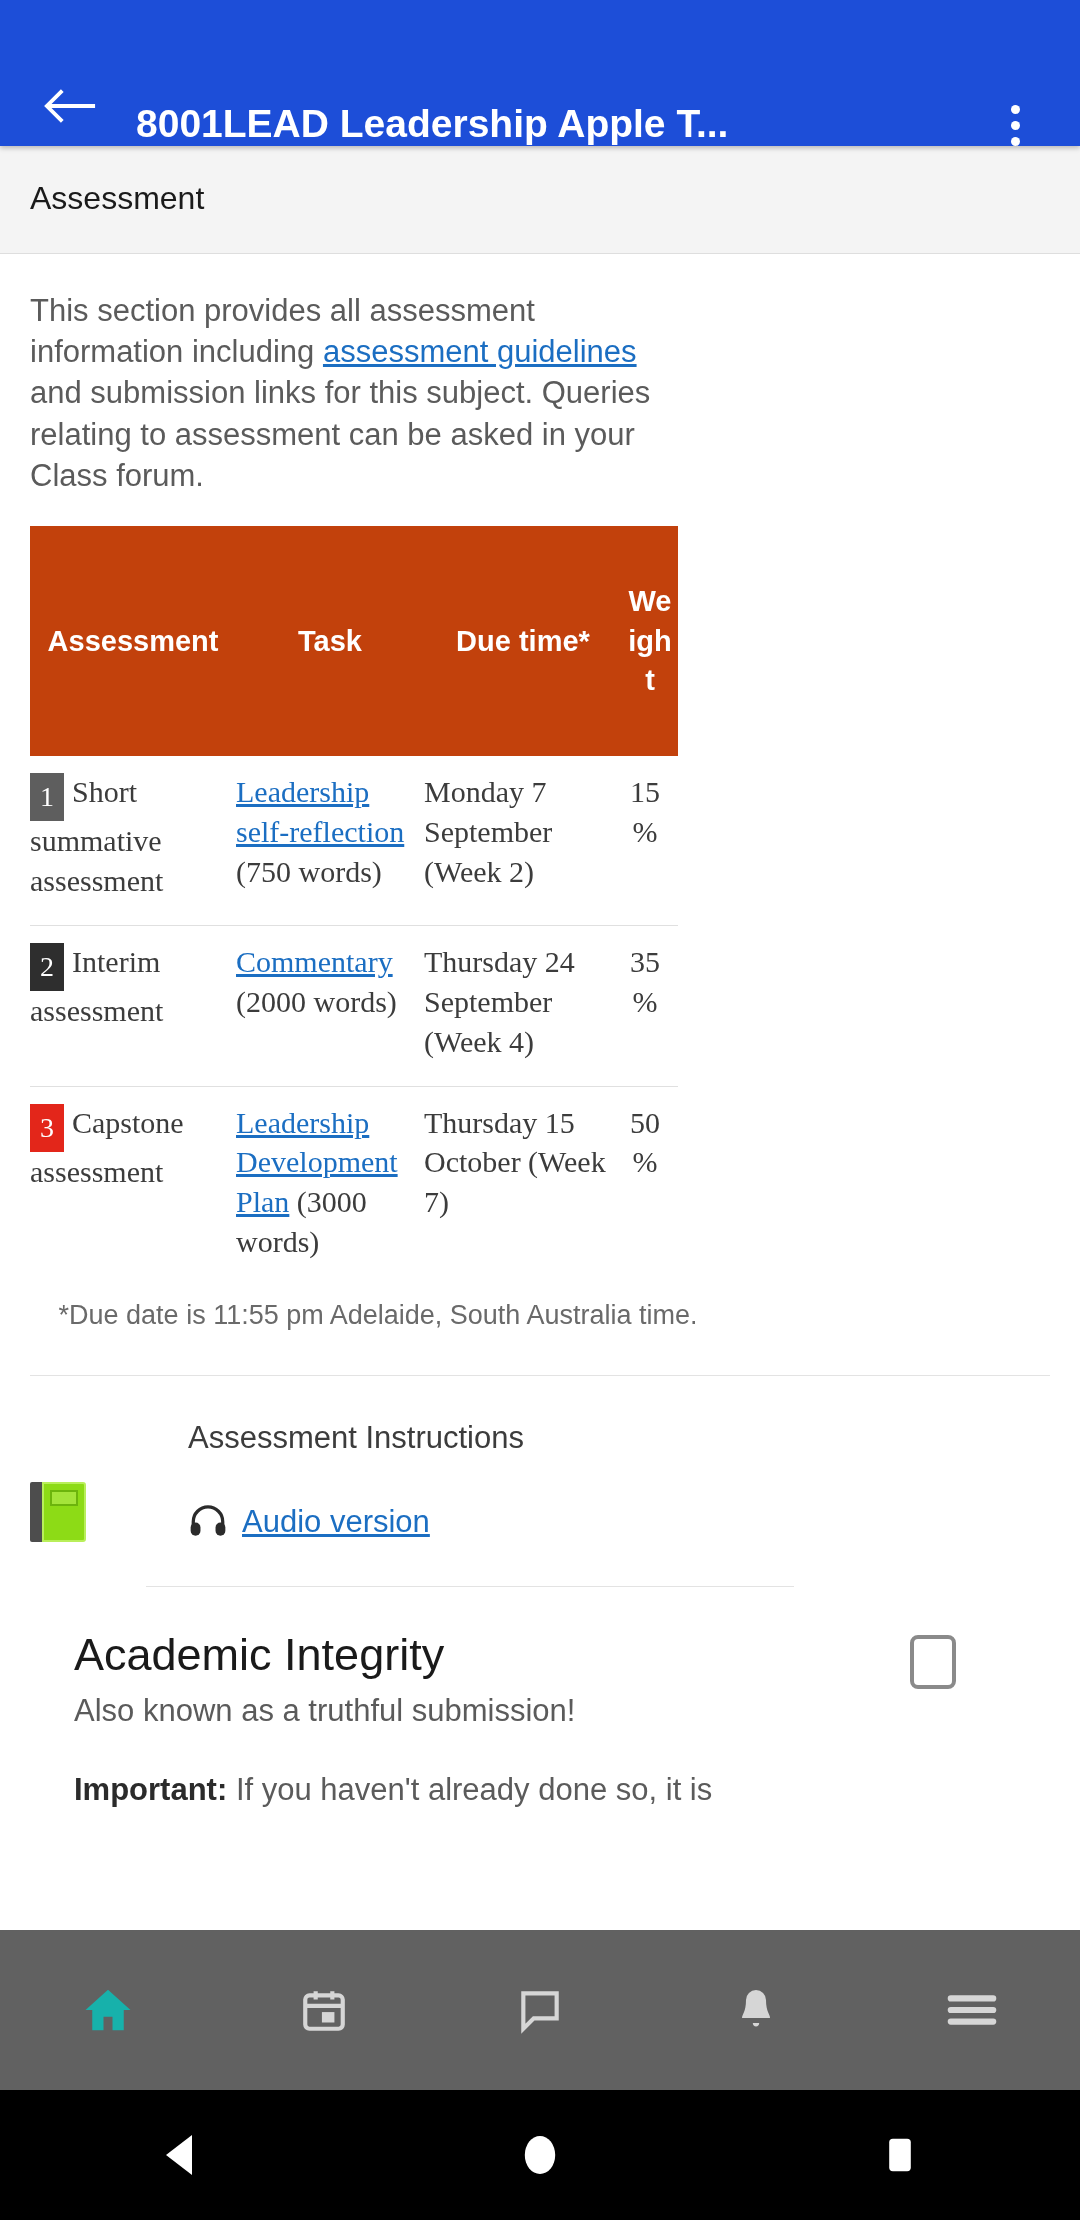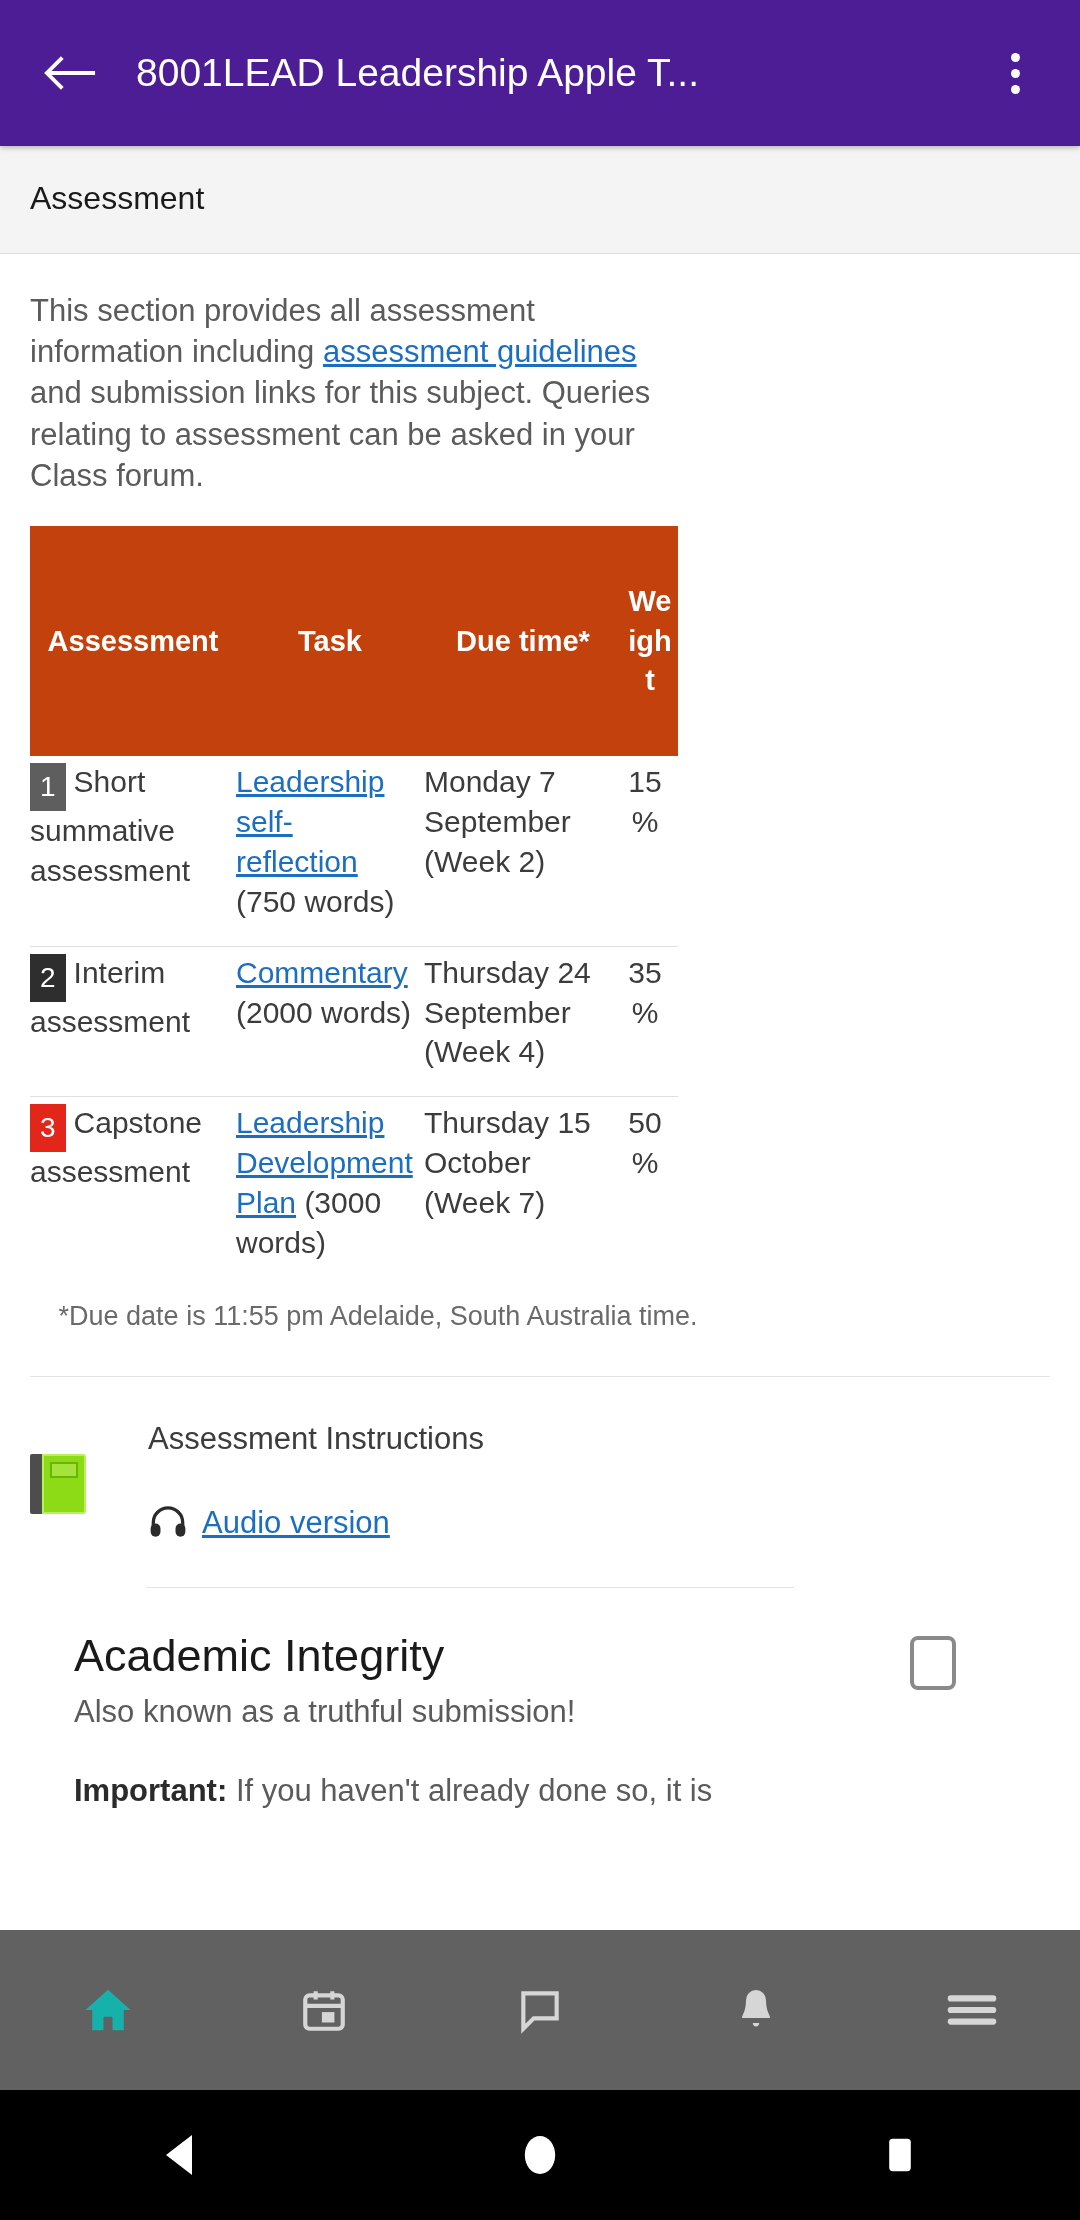--- a/index.html
+++ b/index.html
@@ -15,24 +15,24 @@
   .statusbar {
     height: 62px; background: #17b1ab;
     display: flex; align-items: center;
     padding: 0 26px; color: #fff;
   }
   .clock { font-size: 33px; letter-spacing: .3px; }
   .status-icons { margin-left: auto; display: flex; align-items: center; gap: 14px; }
 
   
   .appbar {
-    height: 146px; background: #4c1d95;
-    display: flex; align-items: center; padding: 0 30px;
+    height: 146px; background: #1d4ed8;
+    display: flex; align-items: flex-end; padding: 0 30px;
     box-shadow: 0 2px 5px rgba(0,0,0,.25);
-    position: relative; z-index: 5;
+    position: relative; z-index: 5; font-weight: bold;
   }
   .back-btn { width: 80px; height: 80px; display: flex; align-items: center; justify-content: center; }
   .appbar-title {
     color: #fff; font-size: 39px; margin-left: 26px;
     white-space: nowrap; overflow: hidden; flex: 1;
   }
   .kebab { width: 70px; display: flex; flex-direction: column; align-items: center; gap: 7px; }
   .kebab i { width: 9px; height: 9px; border-radius: 50%; background: #fff; display: block; }
 
   
@@ -55,41 +55,42 @@
   table.asm thead th {
     background: #c2410c; color: #fff; font-size: 29px; font-weight: bold;
     height: 230px; vertical-align: middle; text-align: center; padding: 0 4px;
   }
   table.asm thead th.c-asm { width: 206px; }
   table.asm thead th.c-task { width: 188px; }
   table.asm thead th.c-due { width: 198px; }
   table.asm thead th.c-wt  { width: 56px; word-break: break-all; line-height: 1.35; }
   table.asm tbody td {
     font-size: 30px; color: #3c3c3c; line-height: 1.33;
-    vertical-align: top; padding: 6px 10px 24px 0;
+    vertical-align: top; padding: 16px 10px 24px 0;
     border-bottom: 1px solid #e0e0e0;
+    font-family: Liberation Serif, serif;
   }
   table.asm tbody tr:last-child td { border-bottom: none; }
   td.wt { text-align: center; vertical-align: middle; padding-left: 0; padding-right: 0; }
   .badge {
     display: inline-block; color: #fff; font-size: 28px; line-height: 1;
     padding: 10px 10px; margin-right: 8px; vertical-align: -4px;
   }
   .badge.g1 { background: #5e5e5e; }
   .badge.g2 { background: #2e2e2e; }
   .badge.r3 { background: #e3261a; }
   .footnote {
     font-size: 27px; color: #6a6a6a; text-align: center;
     width: 648px; padding: 14px 0 0 0; margin-left: 24px;
   }
 
   .hr { height: 1px; background: #e3e3e3; margin: 44px 0 0 0; }
 
   
-  .instr { display: flex; align-items: center; padding: 44px 0 0 0; }
+  .instr { display: flex; align-items: flex-end; padding: 44px 0 0 0; gap: 40px; }
   .book-ico { width: 56px; height: 60px; position: relative; flex: 0 0 56px; margin-top: 4px; }
   .book-ico .spine { position: absolute; left: 0; top: 0; width: 14px; height: 60px; background: #4d4d4d; border-radius: 2px 0 0 2px; }
   .book-ico .cover { position: absolute; left: 12px; top: 0; width: 44px; height: 60px; background: #8ddb16; border: 2px solid #b9ef5a; border-radius: 0 3px 3px 0; }
   .book-ico .label { position: absolute; left: 20px; top: 8px; width: 28px; height: 16px; border: 2px solid #6cb40c; background: #a4e43a; }
   .instr-col { margin-left: 62px; }
   .instr-title { font-size: 31px; color: #3c3c3c; }
   .audio-row { display: flex; align-items: center; margin-top: 46px; }
   .audio-link { font-size: 31px; margin-left: 14px; }
 
   .hr2 { height: 1px; background: #e3e3e3; margin: 44px 0 0 116px; width: 648px; }

